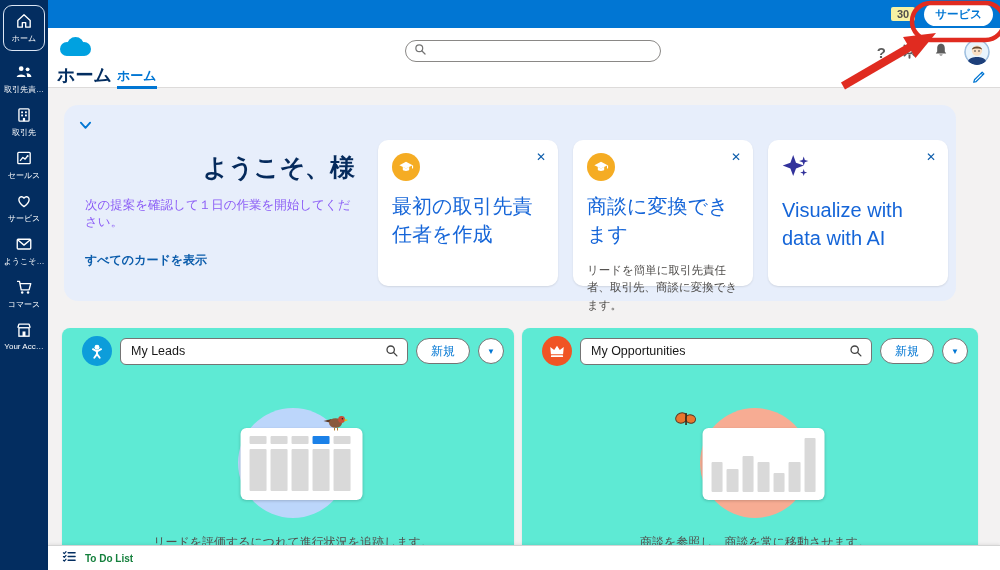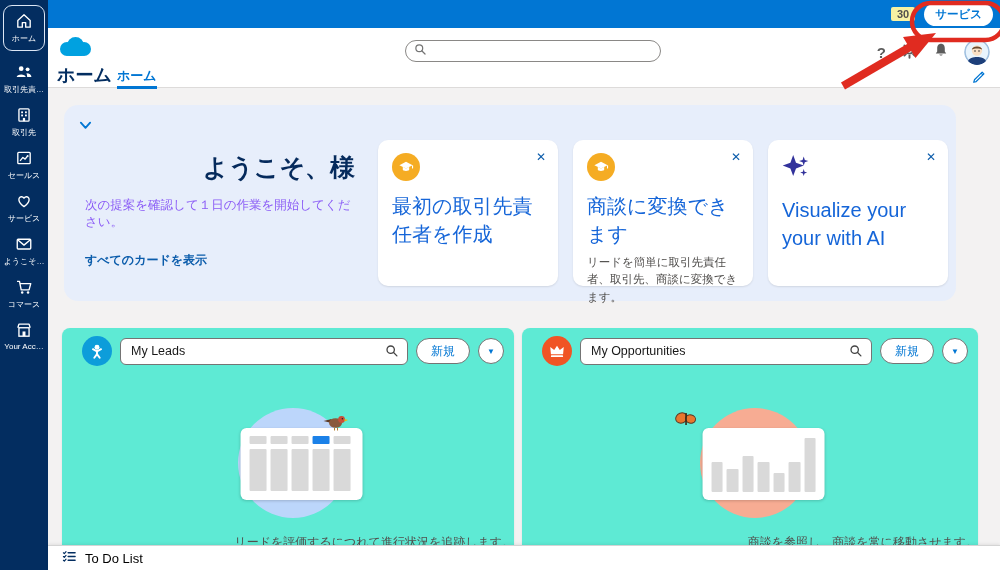--- a/index.html
+++ b/index.html
@@ -42,21 +42,21 @@
   .welcome-title { display:flex; justify-content:flex-end; font-size:25px; font-weight:700; color:#052A5C; }
   .welcome-sub { margin-top:13px; font-size:12.5px; color:#8b5cf6; }
   .welcome-link { margin-top:21px; font-size:12px; font-weight:700; color:#0B5CAB; cursor:pointer; }
 
   .promo-card { position:absolute; top:35px; width:180px; height:146px; background:#fff; border-radius:10px; box-shadow:0 1px 2px rgba(0,0,0,.1); padding:13px 14px; }
   .promo-card.c0 { left:314px; } .promo-card.c1 { left:509px; } .promo-card.c2 { left:704px; }
   .promo-icon-circle { width:28px; height:28px; border-radius:50%; display:flex; align-items:center; justify-content:center; }
   .promo-icon-circle.amber { background:#F5AC23; }
   .promo-close { position:absolute; right:12px; top:10px; font-size:12px; color:#0B5CAB; font-weight:700; cursor:pointer; }
   .promo-title { margin-top:11px; font-size:20px; color:#1565D8; line-height:1.4; cursor:pointer; }
-  .promo-body { margin-top:6px; font-size:11.5px; color:#514F4D; line-height:1.5; }
+  .promo-body { margin-top:14px; font-size:11.5px; color:#514F4D; line-height:1.5; }
 
   .list-card { position:absolute; top:240px; height:250px; background:#5eead4; border-radius:8px; box-shadow:0 1px 2px rgba(0,0,0,.1);padding-left:10px; }
   .list-card.left { left:14px; width:452px; }
   .list-card.right { left:474px; width:456px; }
   .list-header { display:flex; align-items:center; gap:8px; padding:8px 10px 6px; }
   .obj-icon { width:30px; height:30px; border-radius:50%; flex:0 0 auto; display:flex; align-items:center; justify-content:center; }
   .obj-icon.lead { background:#0D9DDA; }
   .obj-icon.opp { background:#F05425; }
   .combobox { flex:1; position:relative; height:27px; border:1px solid #747474; border-radius:6px; background:#fff; display:flex; align-items:center; }
   .combobox input { border:none; outline:none; flex:1; font-size:12.5px; color:#181818; padding:0 26px 0 10px; background:transparent; font-family:inherit; }
@@ -70,29 +70,29 @@
   .illus-circle.salmon { background:#F7AC93; }
   .mini-card { position:absolute; left:50%; top:50%; transform:translate(-43%,-50%); width:122px; height:72px; background:#fff; border-radius:6px; box-shadow:0 1px 3px rgba(0,0,0,.18); padding:8px 9px; }
   .kanban-head { display:flex; gap:4px; }
   .kanban-head span { width:17px; height:8px; background:#D9D9D9; border-radius:1px; }
   .kanban-head span.hl { background:#1B81E8; }
   .kanban-cols { display:flex; gap:4px; margin-top:5px; }
   .kanban-cols span { width:17px; height:42px; background:#D9D9D9; border-radius:1px; }
   .mini-bars { display:flex; align-items:flex-end; gap:4px; height:56px; }
   .mini-bars span { width:12px; background:#D9D9D9; border-radius:1px; }
   .critter { position:absolute; }
-  .illus-caption { text-align:right; font-size:12px; color:#514F4D; margin-top:14px; }
+  .illus-caption { text-align:center; font-size:12px; color:#514F4D; margin-top:14px; }
 
   .card-footer { margin-top:16px; border-top:1px solid #DDDBDA; padding:7px 14px; display:flex; justify-content:space-between; align-items:center; }
   .footer-link { font-size:12px; font-weight:700; color:#0B5CAB; cursor:pointer; }
   .footer-updated { font-size:11px; color:#706E6B; display:flex; gap:5px; align-items:center; }
 
   
   .todo-bar { position:absolute; left:48px; right:0; bottom:0; height:25px; background:#fff; border-top:1px solid #D4D4D4; box-shadow:0 -1px 3px rgba(0,0,0,.08); z-index:40; display:flex; align-items:center; gap:8px; padding-left:14px; cursor:pointer; }
-  .todo-label { font-size:13px; font-weight:400; color:#000000; }
+  .todo-label { font-size:10px; font-weight:700; color:#15803d; }
 
   .annotation { position:absolute; inset:0; z-index:50; pointer-events:none; }
 </style>
 </head>
 <body>
 
 <div class="page">
 
   <aside class="sidebar">
     <div class="nav-item selected">
@@ -289,21 +289,21 @@
 
       <div class="promo-card c2">
         <span>
           <svg width="28" height="28" viewBox="0 0 20 20" fill="#32329B">
               <polygon points="8,1.5 10,7 15.5,9 10,11 8,16.5 6,11 0.5,9 6,7"></polygon>
               <polygon points="15.5,2.5 16.3,5 18.8,5.8 16.3,6.6 15.5,9.1 14.7,6.6 12.2,5.8 14.7,5"></polygon>
               <polygon points="15.5,11.5 16.1,13.4 18,14 16.1,14.6 15.5,16.5 14.9,14.6 13,14 14.9,13.4"></polygon>
             </svg>
         </span>
         <span class="promo-close">✕</span>
-        <div class="promo-title">Visualize your your with AI</div>
+        <div class="promo-title">Visualize with data with AI</div>
       </div>
     </section>
 
     <section class="list-card left">
       <div class="list-header">
         <span class="obj-icon lead">
           <svg width="18" height="18" viewBox="0 0 16 16">
               <circle cx="8" cy="4.6" r="2.2" fill="#fff"></circle>
               <g stroke="#fff" stroke-width="1.7" stroke-linecap="round">
                 <line x1="8" y1="7.6" x2="8" y2="10.8"></line>

